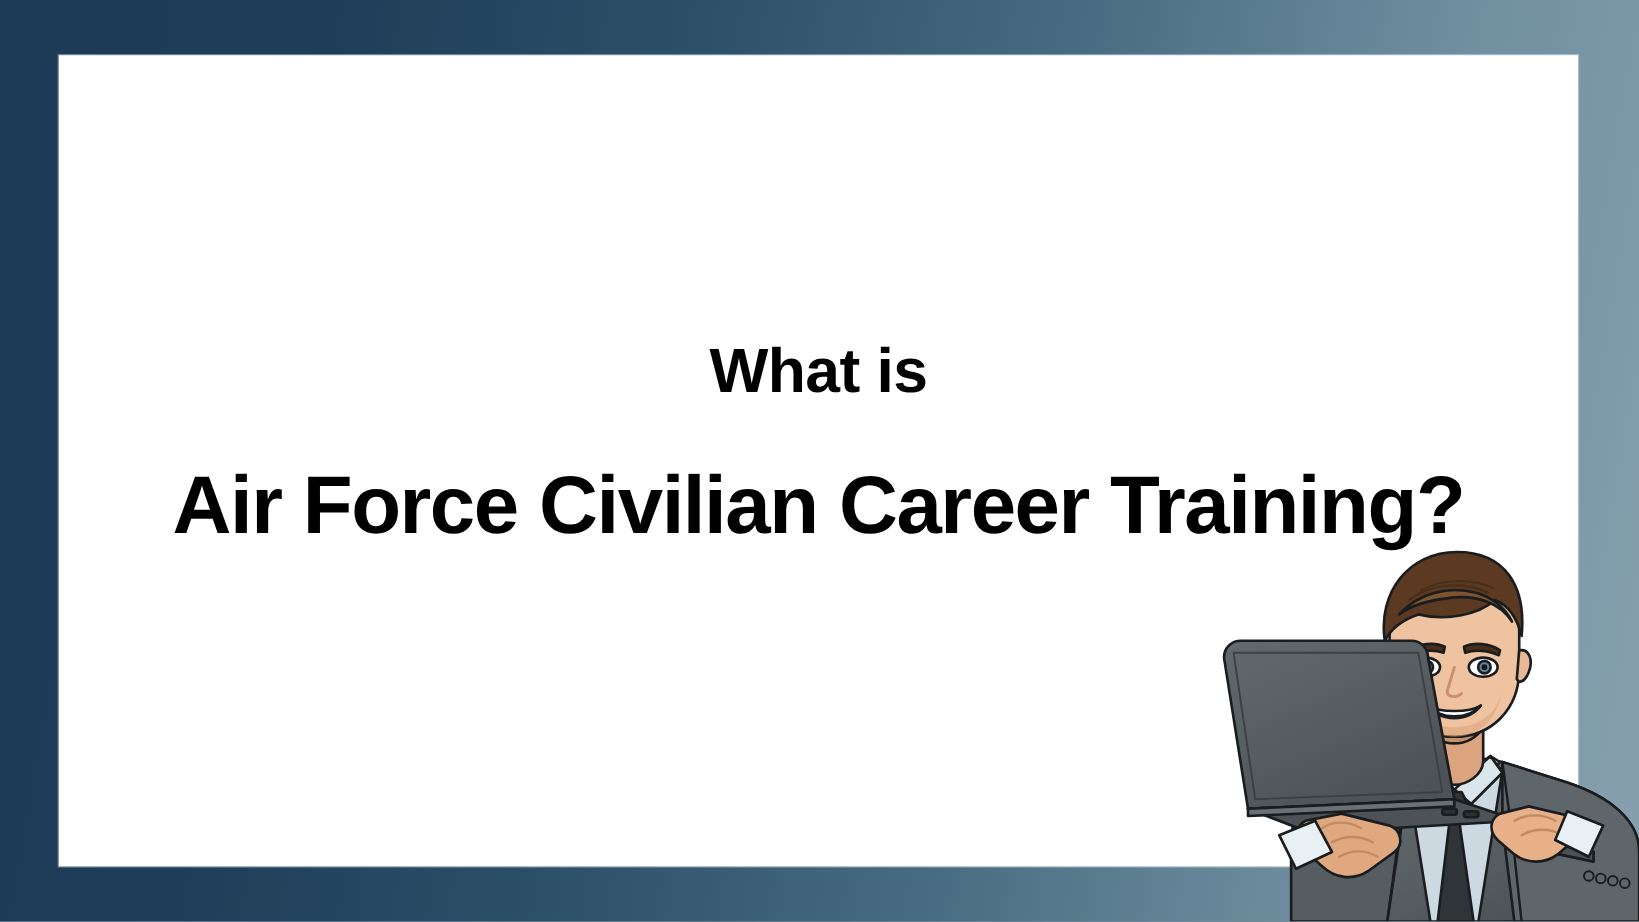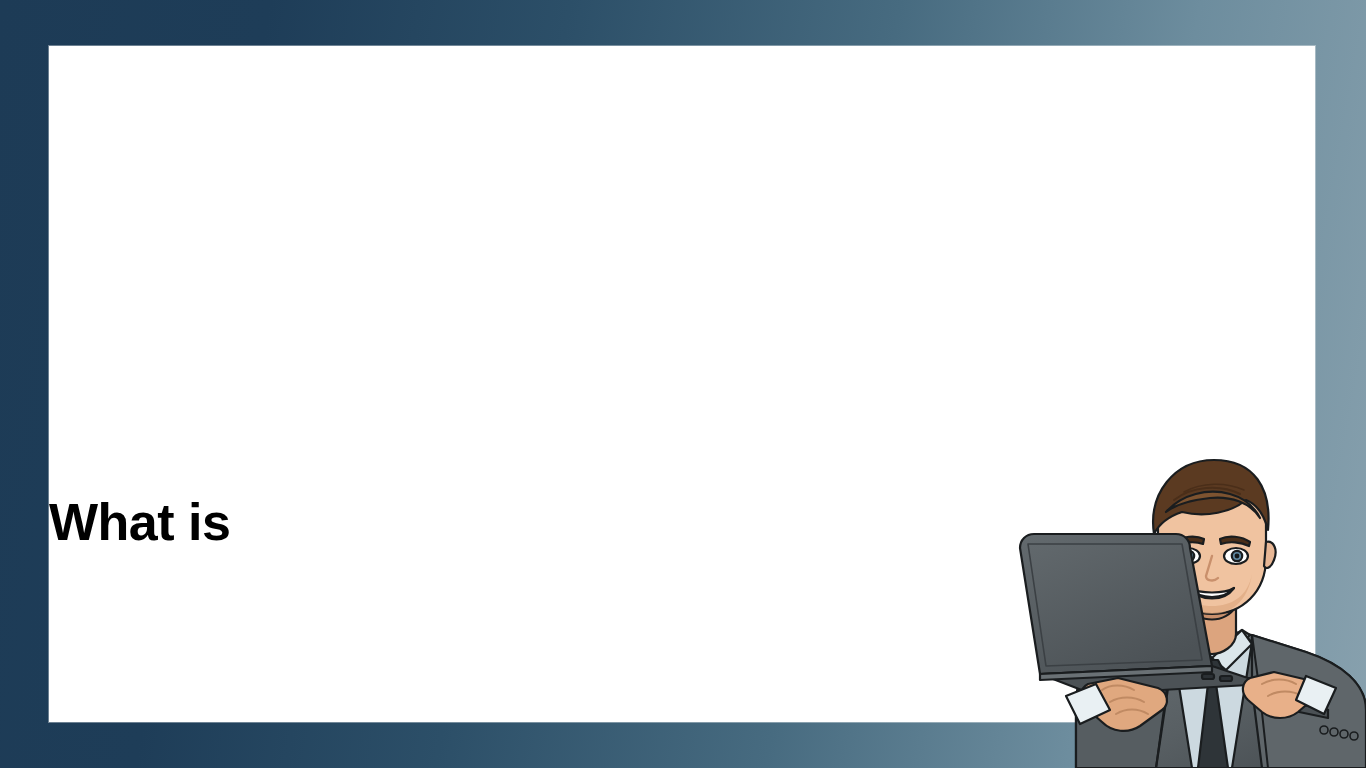--- a/index.html
+++ b/index.html
@@ -41,21 +41,21 @@
   }
 
   
   .title-block {
     position: absolute;
     left: 0;
     top: 0;
     width: 1266px;
     height: 718px;
     display: flex;
-    flex-direction: row;
+    flex-direction: column;
     align-items: center;
     justify-content: flex-start;
     padding-top: 235px;
     pointer-events: none;
   }
   .title-line-1 {
     font-size: 52px;
     font-weight: 700;
     color: #000000;
     letter-spacing: -0.5px;
@@ -87,20 +87,21 @@
 </style>
 </head>
 <body>
 
 <div class="slide">
 
   <div class="card">
 
     <div class="title-block">
       <div class="title-line-1">What is</div>
+      <div class="title-line-2">Air Force Civilian Career Training?</div>
     </div>
 
   </div>
 
   <div class="illustration">
     <svg viewBox="0 0 360 330" xmlns="http://www.w3.org/2000/svg">
       <defs>
         <clipPath id="clipAll">
             <rect x="0" y="0" width="360" height="330"></rect>
           </clipPath>

